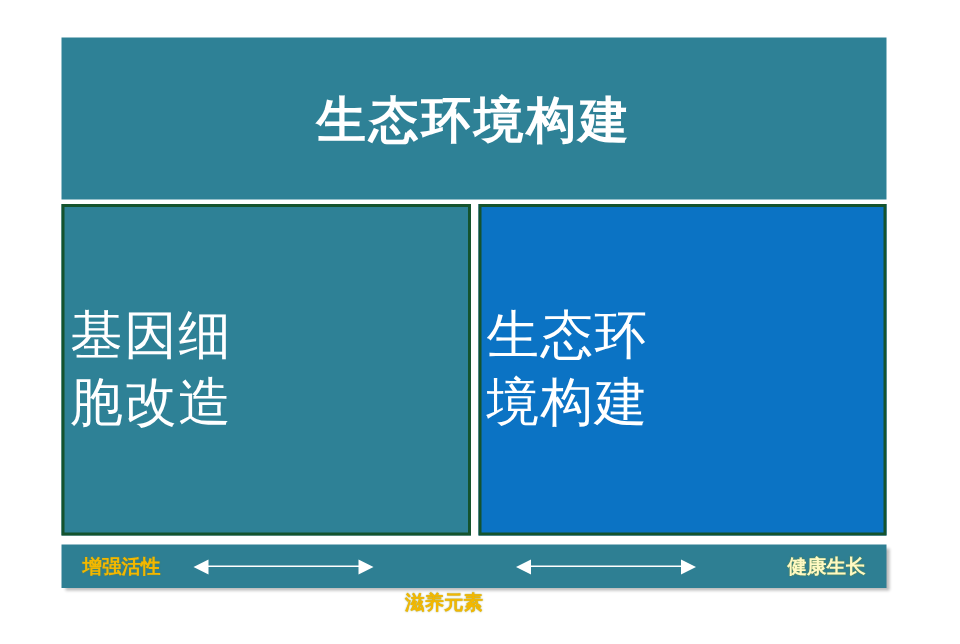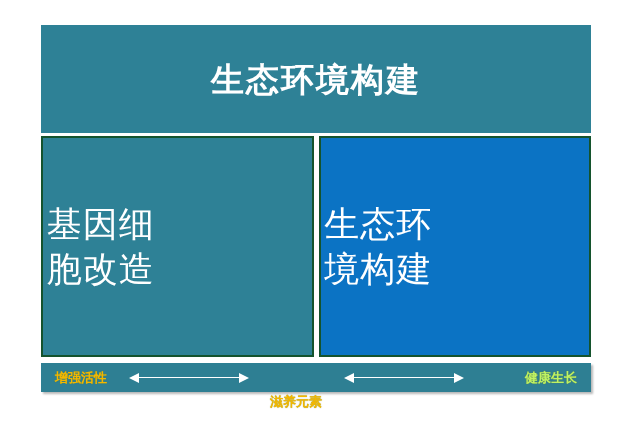--- a/index.html
+++ b/index.html
@@ -164,17 +164,17 @@
     </div>
 
     <div class="footer-label" style="color: rgb(243, 183, 0); margin-top: 48px;">滋养元素</div>
 
     <div class="arrow">
       <span class="head left"></span>
       <span class="shaft"></span>
       <span class="head right"></span>
     </div>
 
-    <div class="footer-label" style="color: #bef264; margin-left: 40px;">健康生长</div>
+    <div class="footer-label" style="color: #fef9c3; margin-left: 40px;">健康生长</div>
 
   </div>
 
 </div>
 
 </body></html>

